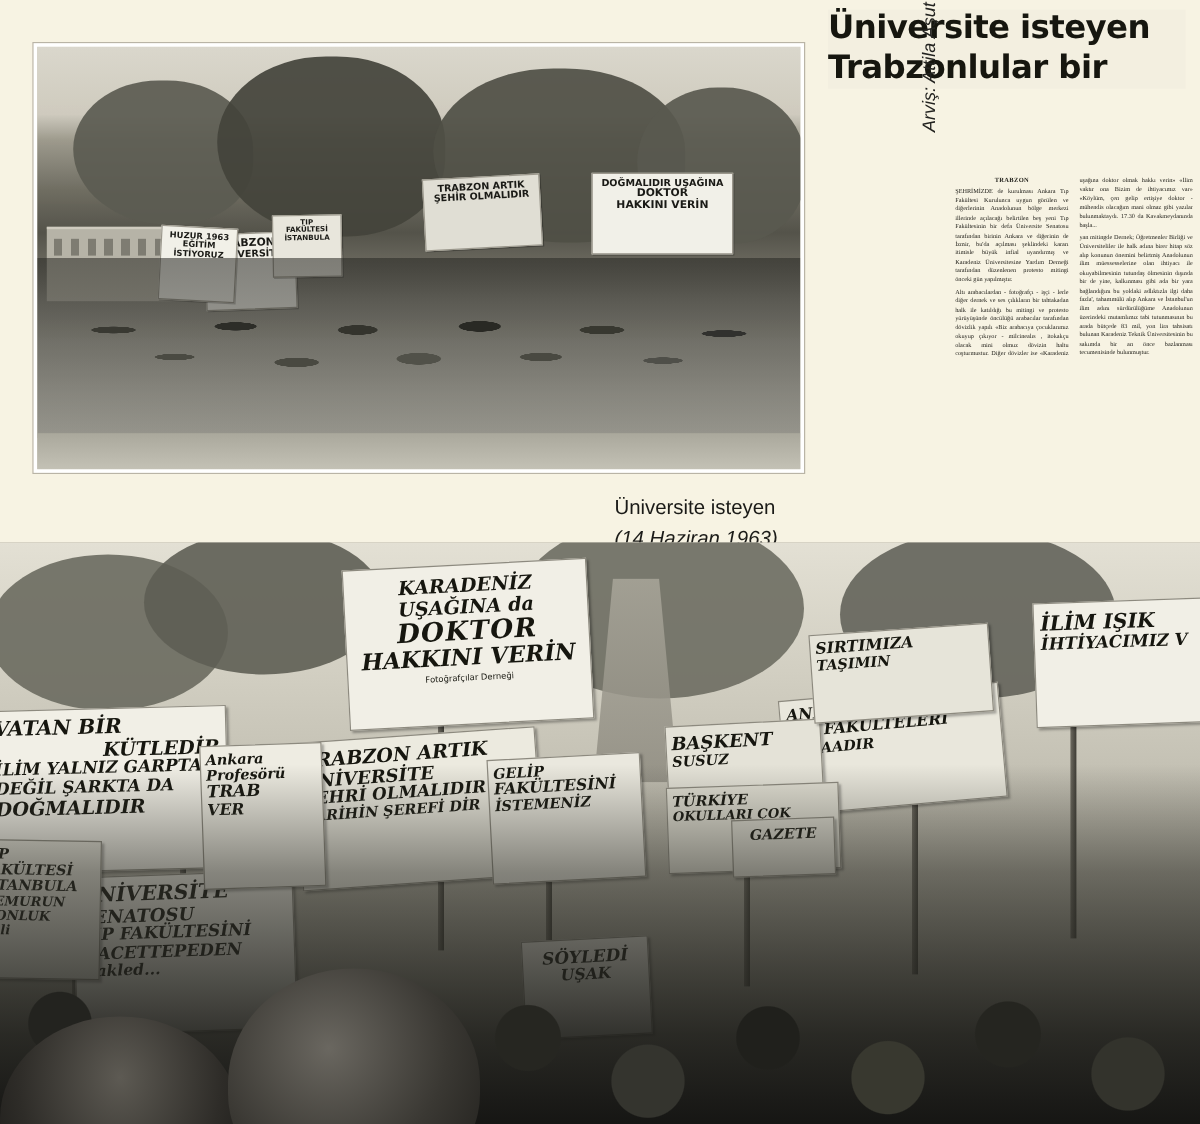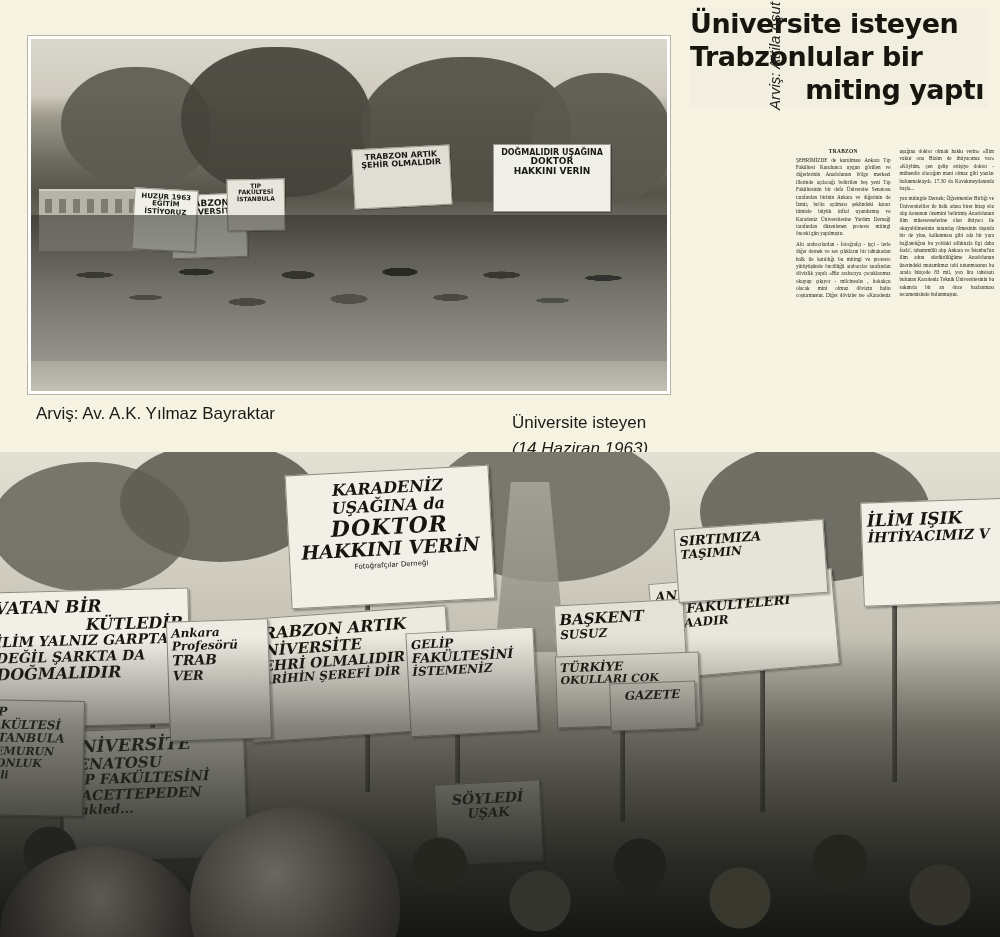--- a/index.html
+++ b/index.html
@@ -322,27 +322,25 @@
         <span>TIP</span>
         <span>FAKÜLTESİ</span>
         <span>İSTANBULA</span>
       </div>
 
       <div class="crowd-band"></div>
       <div class="ground"></div>
     </div>
   </div>
 
-  <div class="cap-top">Arviş: Av. A.K. Yılmaz Bayraktar</div>
 
   <div class="clip">
     <div class="headline">
       <div class="hl1">Üniversite isteyen</div>
       <div class="hl2">Trabzonlular bir</div>
-      <div class="hl3">miting yaptı</div>
     </div>
   </div>
 
   <div class="byline-vert">Arviş: Attila Aşut</div>
 
   <div class="clip-body">
     <p style="margin:0 0 3px 0;">
       <b>TRABZON</b>
       <span>ŞEHRİMİZDE de kurulması Ankara Tıp Fakültesi Kurulunca uygun görülen ve diğerlerinin Anadolunun bölge merkezi illerinde açılacağı belirtilen beş yeni Tıp Fakültesinin bir defa Üniversite Senatosu tarafından birinin Ankara ve diğerinin de İzmir, bu'da açılması şeklindeki kararı itimisle büyük infial uyandırmış ve Karadeniz Üniversitesine Yardım Derneği tarafından düzenlenen protesto mitingi önceki gün yapılmıştır.</span>
     </p>

